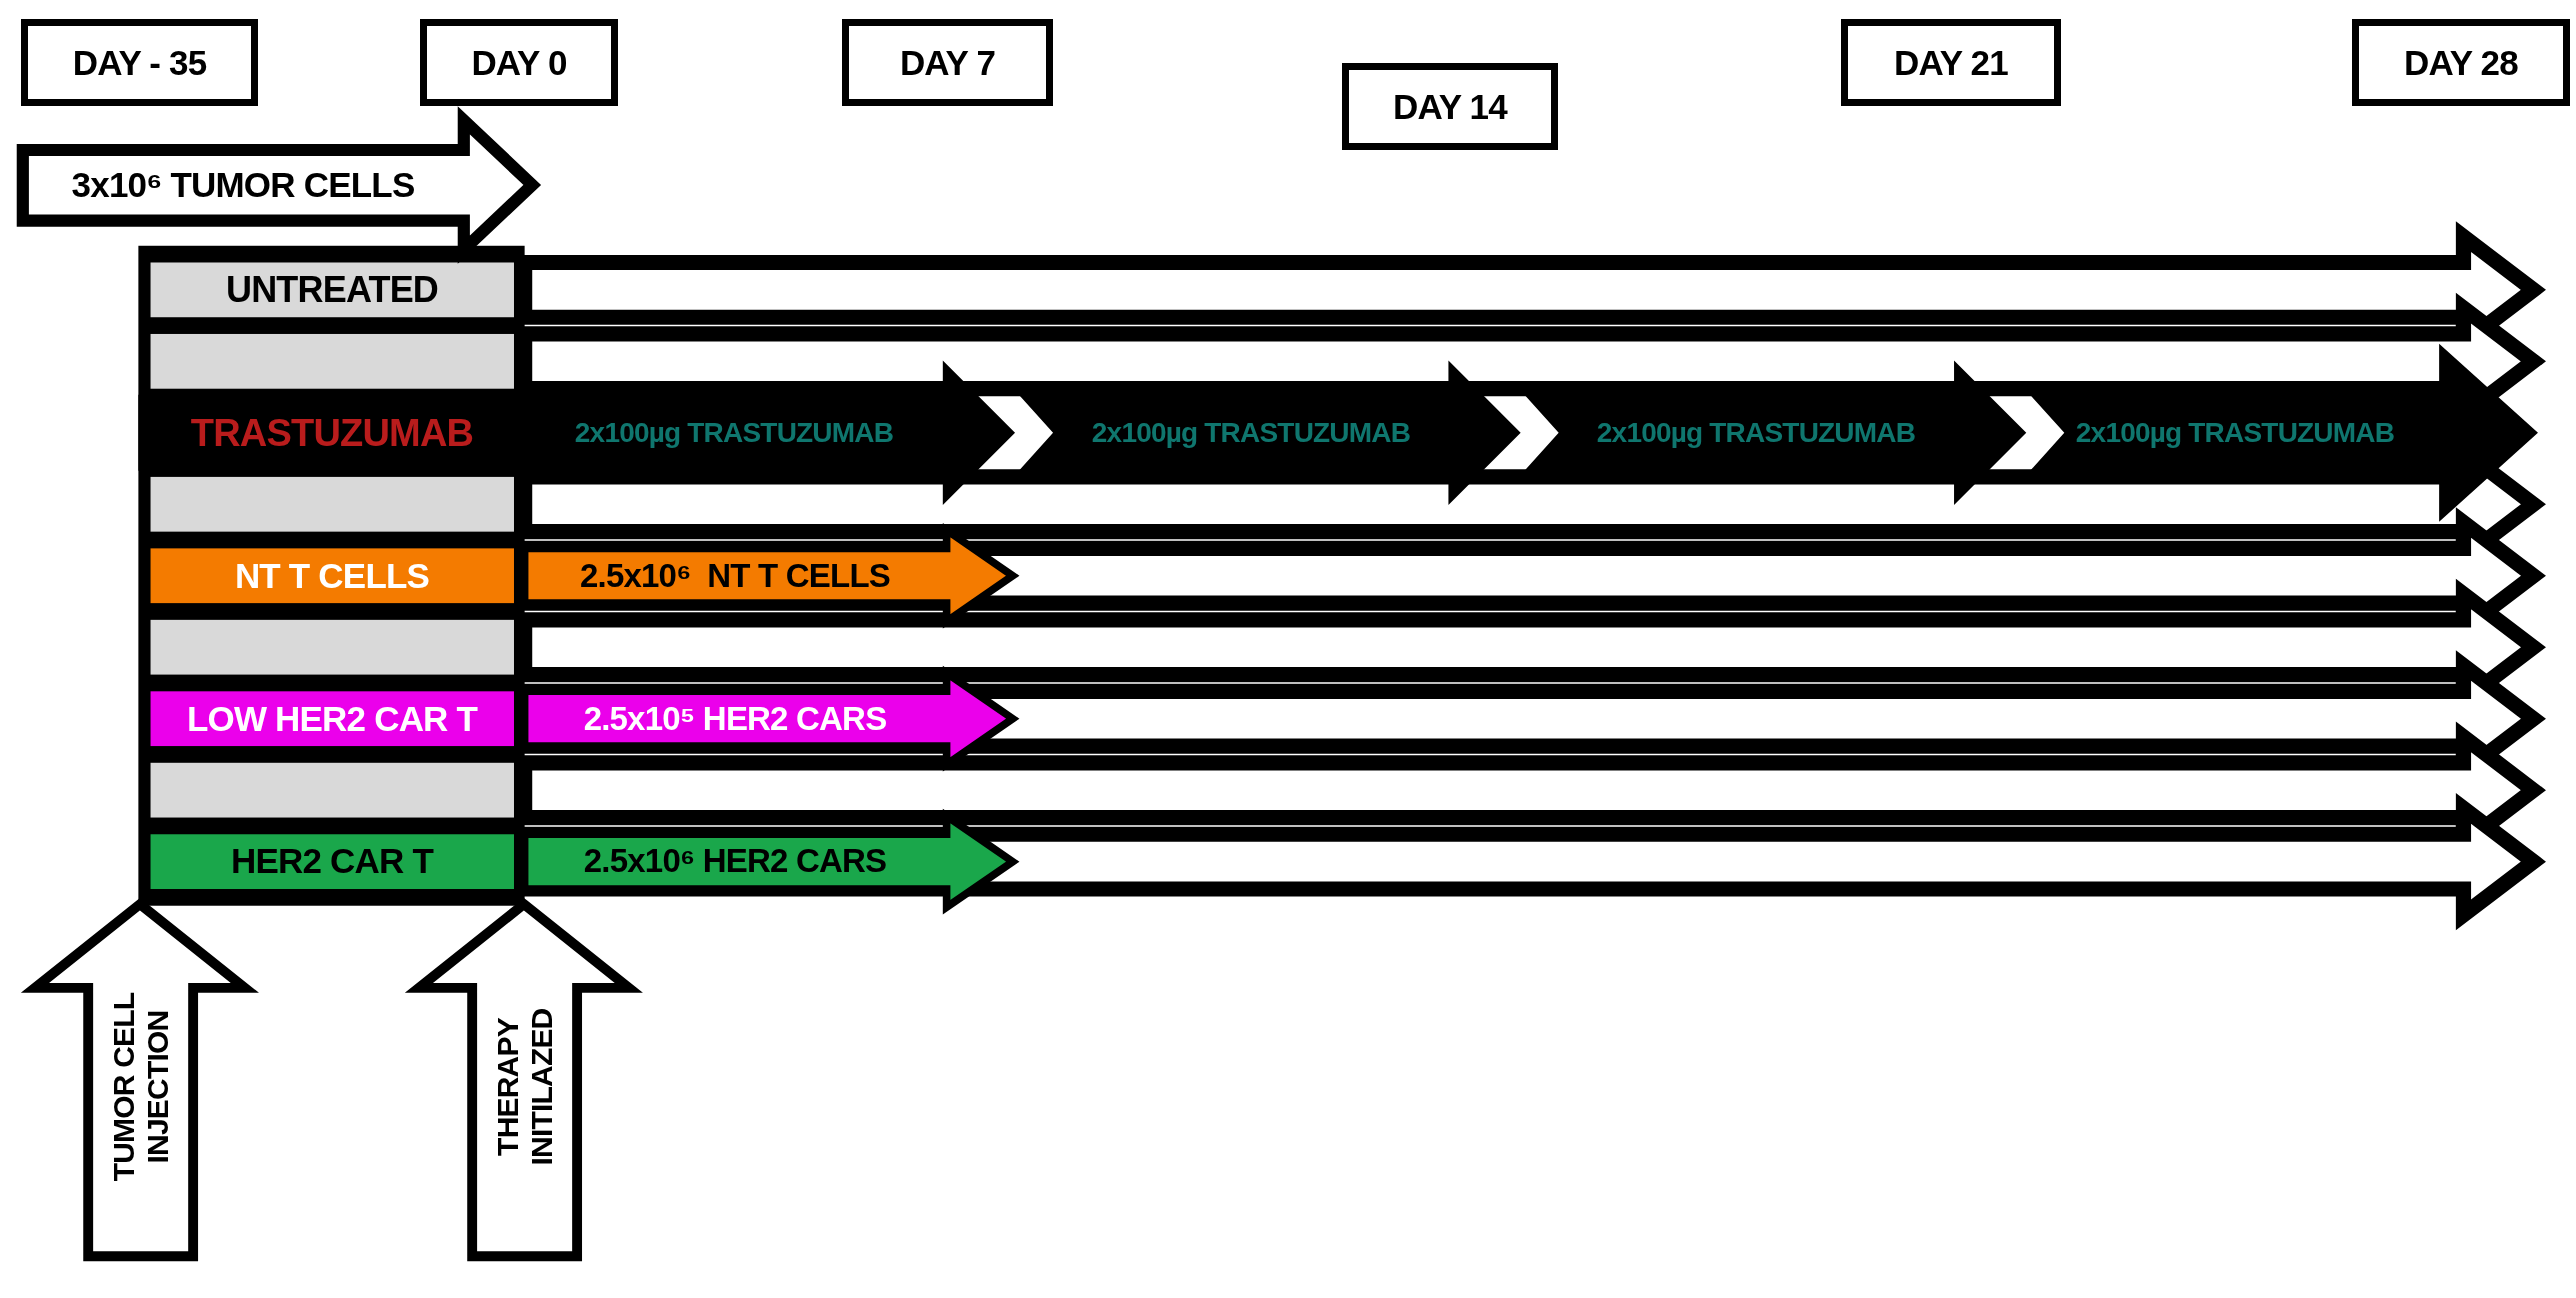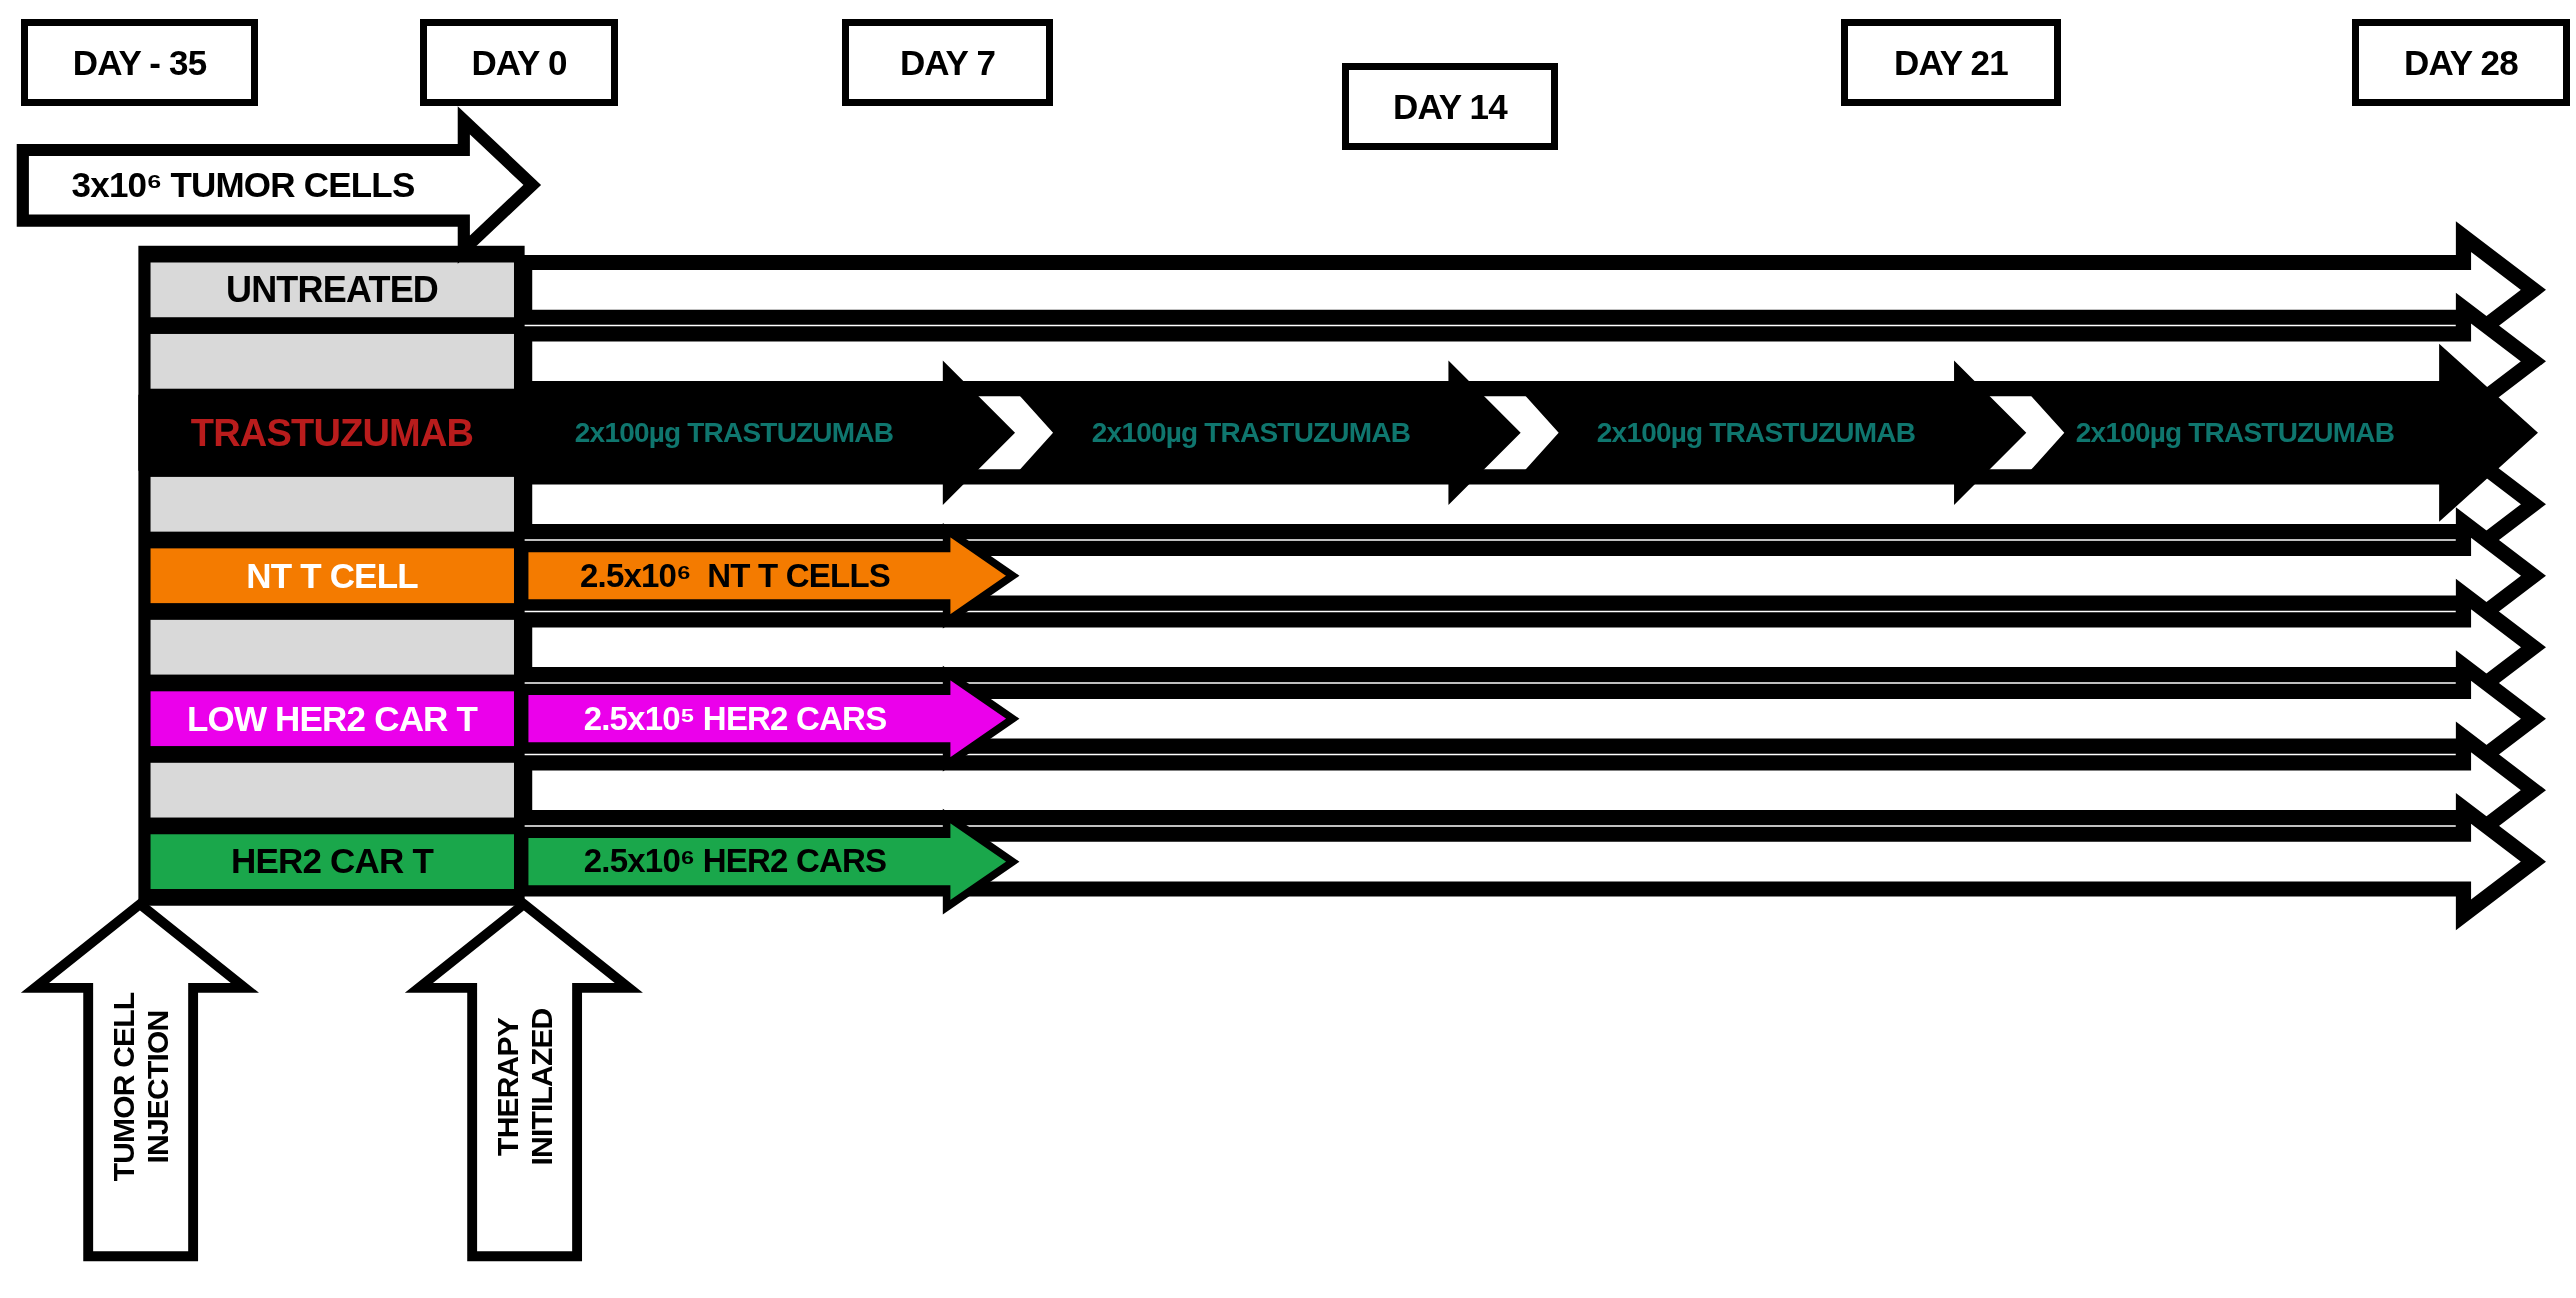--- a/index.html
+++ b/index.html
@@ -75,21 +75,21 @@
   <div class="daybox" style="left:420px;width:198px;">DAY 0</div>
   <div class="daybox" style="left:842px;width:211px;">DAY 7</div>
   <div class="daybox" style="left:1342px;width:216px;margin-top:44px;">DAY 14</div>
   <div class="daybox" style="left:1841px;width:220px;">DAY 21</div>
   <div class="daybox" style="left:2352px;width:218px;">DAY 28</div>
 
   <div class="txt t-tumor" style="left:243px;top:185px;">3x10⁶ TUMOR CELLS</div>
 
   <div class="txt t-untreated" style="left:332px;top:290px;">UNTREATED</div>
   <div class="txt t-tras" style="left:332px;top:433px;">TRASTUZUMAB</div>
-  <div class="txt t-rowlabel t-white" style="left:332px;top:576px;">NT T CELL</div>
+  <div class="txt t-rowlabel t-white" style="left:332px;top:576px;">NT T CELLS</div>
   <div class="txt t-rowlabel t-white" style="left:332px;top:719px;">LOW HER2 CAR T</div>
   <div class="txt t-rowlabel" style="left:332px;top:861px;">HER2 CAR T</div>
 
   <div class="txt t-dose" style="left:734px;top:433px;">2x100µg TRASTUZUMAB</div>
   <div class="txt t-dose" style="left:1251px;top:433px;">2x100µg TRASTUZUMAB</div>
   <div class="txt t-dose" style="left:1756px;top:433px;">2x100µg TRASTUZUMAB</div>
   <div class="txt t-dose" style="left:2235px;top:433px;">2x100µg TRASTUZUMAB</div>
 
   <div class="txt t-cdose" style="left:735px;top:576px;">2.5x10⁶  NT T CELLS</div>
   <div class="txt t-cdose t-white" style="left:735px;top:719px;">2.5x10⁵ HER2 CARS</div>

